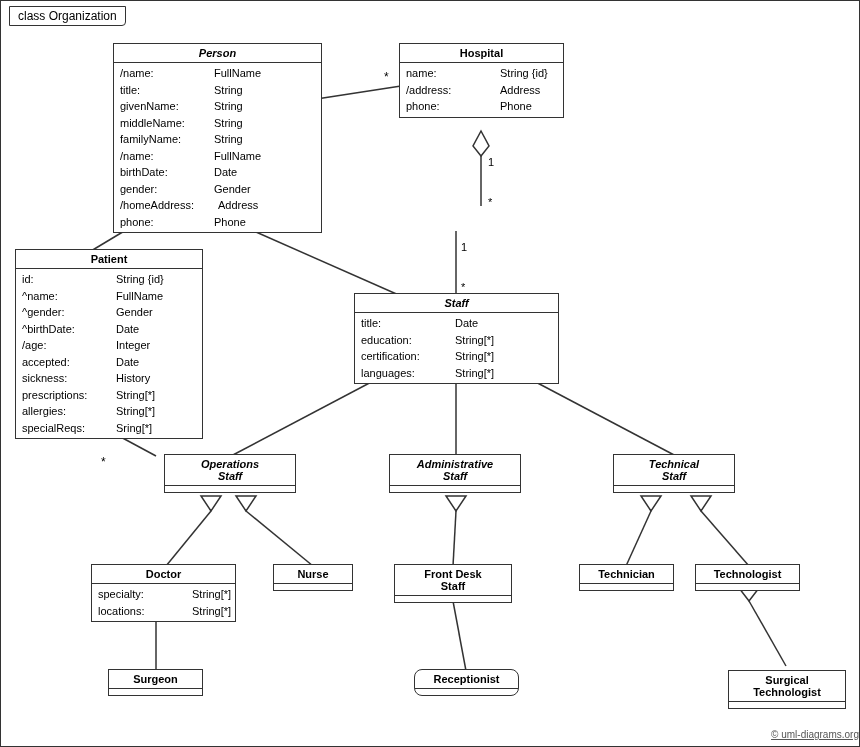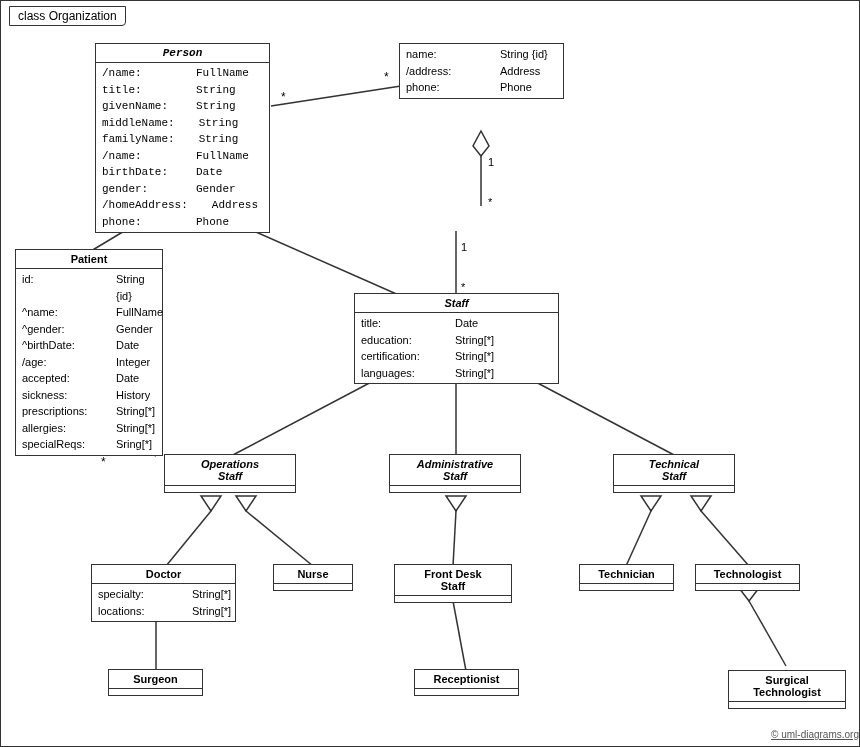--- a/index.html
+++ b/index.html
@@ -143,21 +143,21 @@
     <line x1="155" y1="618" x2="155" y2="670" stroke="#333" stroke-width="1.5"></line>
     <polygon points="155,618 145,605 165,605" fill="white" stroke="#333" stroke-width="1.5"></polygon>
 
     <line x1="452" y1="600" x2="465" y2="670" stroke="#333" stroke-width="1.5"></line>
     <polygon points="452,600 442,587 462,587" fill="white" stroke="#333" stroke-width="1.5"></polygon>
 
     <line x1="748" y1="600" x2="785" y2="665" stroke="#333" stroke-width="1.5"></line>
     <polygon points="748,600 738,587 758,587" fill="white" stroke="#333" stroke-width="1.5"></polygon>
   </svg>
 
-  <div class="uml-class" style="left:94px; top:42px; width:175px;font-family:Liberation Mono, monospace;">
+  <div class="uml-class" style="left:112px; top:42px; width:209px;">
     <div class="class-header italic">
       <em>Person</em>
     </div>
     <div class="class-body">
       <div class="attr-row">
           <span class="attr-name">/name:</span>
           <span class="attr-type">FullName</span>
         </div>
       <div class="attr-row">
           <span class="attr-name">title:</span>
@@ -192,37 +192,38 @@
           <span class="attr-type">Address</span>
         </div>
       <div class="attr-row">
           <span class="attr-name">phone:</span>
           <span class="attr-type">Phone</span>
         </div>
     </div>
   </div>
 
   <div class="uml-class" style="left:398px; top:42px; width:165px;">
+    <div class="class-header">Hospital</div>
     <div class="class-body">
       <div class="attr-row">
           <span class="attr-name">name:</span>
           <span class="attr-type">String {id}</span>
         </div>
       <div class="attr-row">
           <span class="attr-name">/address:</span>
           <span class="attr-type">Address</span>
         </div>
       <div class="attr-row">
           <span class="attr-name">phone:</span>
           <span class="attr-type">Phone</span>
         </div>
     </div>
   </div>
 
-  <div class="uml-class" style="left:14px; top:248px; width:148px;">
+  <div class="uml-class" style="left:14px; top:248px; width:188px;">
     <div class="class-header">Patient</div>
     <div class="class-body">
       <div class="attr-row">
           <span class="attr-name">id:</span>
           <span class="attr-type">String {id}</span>
         </div>
       <div class="attr-row">
           <span class="attr-name">^name:</span>
           <span class="attr-type">FullName</span>
         </div>
@@ -339,21 +340,21 @@
   <div class="uml-class" style="left:694px; top:563px; width:105px;">
     <div class="class-header">Technologist</div>
     <div class="class-body" style="padding:3px 6px;"></div>
   </div>
 
   <div class="uml-class" style="left:107px; top:668px; width:95px;">
     <div class="class-header">Surgeon</div>
     <div class="class-body" style="padding:3px 6px;"></div>
   </div>
 
-  <div class="uml-class" style="left:413px; top:668px; width:105px;">
+  <div class="uml-class" style="left:413px; top:668px; width:105px;border-radius:8px;">
     <div class="class-header">Receptionist</div>
     <div class="class-body" style="padding:3px 6px;"></div>
   </div>
 
   <div class="uml-class" style="left:727px; top:663px; width:118px;margin-top:6px;">
     <div class="class-header">
       Surgical<br>Technologist
     </div>
     <div class="class-body" style="padding:3px 6px;"></div>
   </div>

